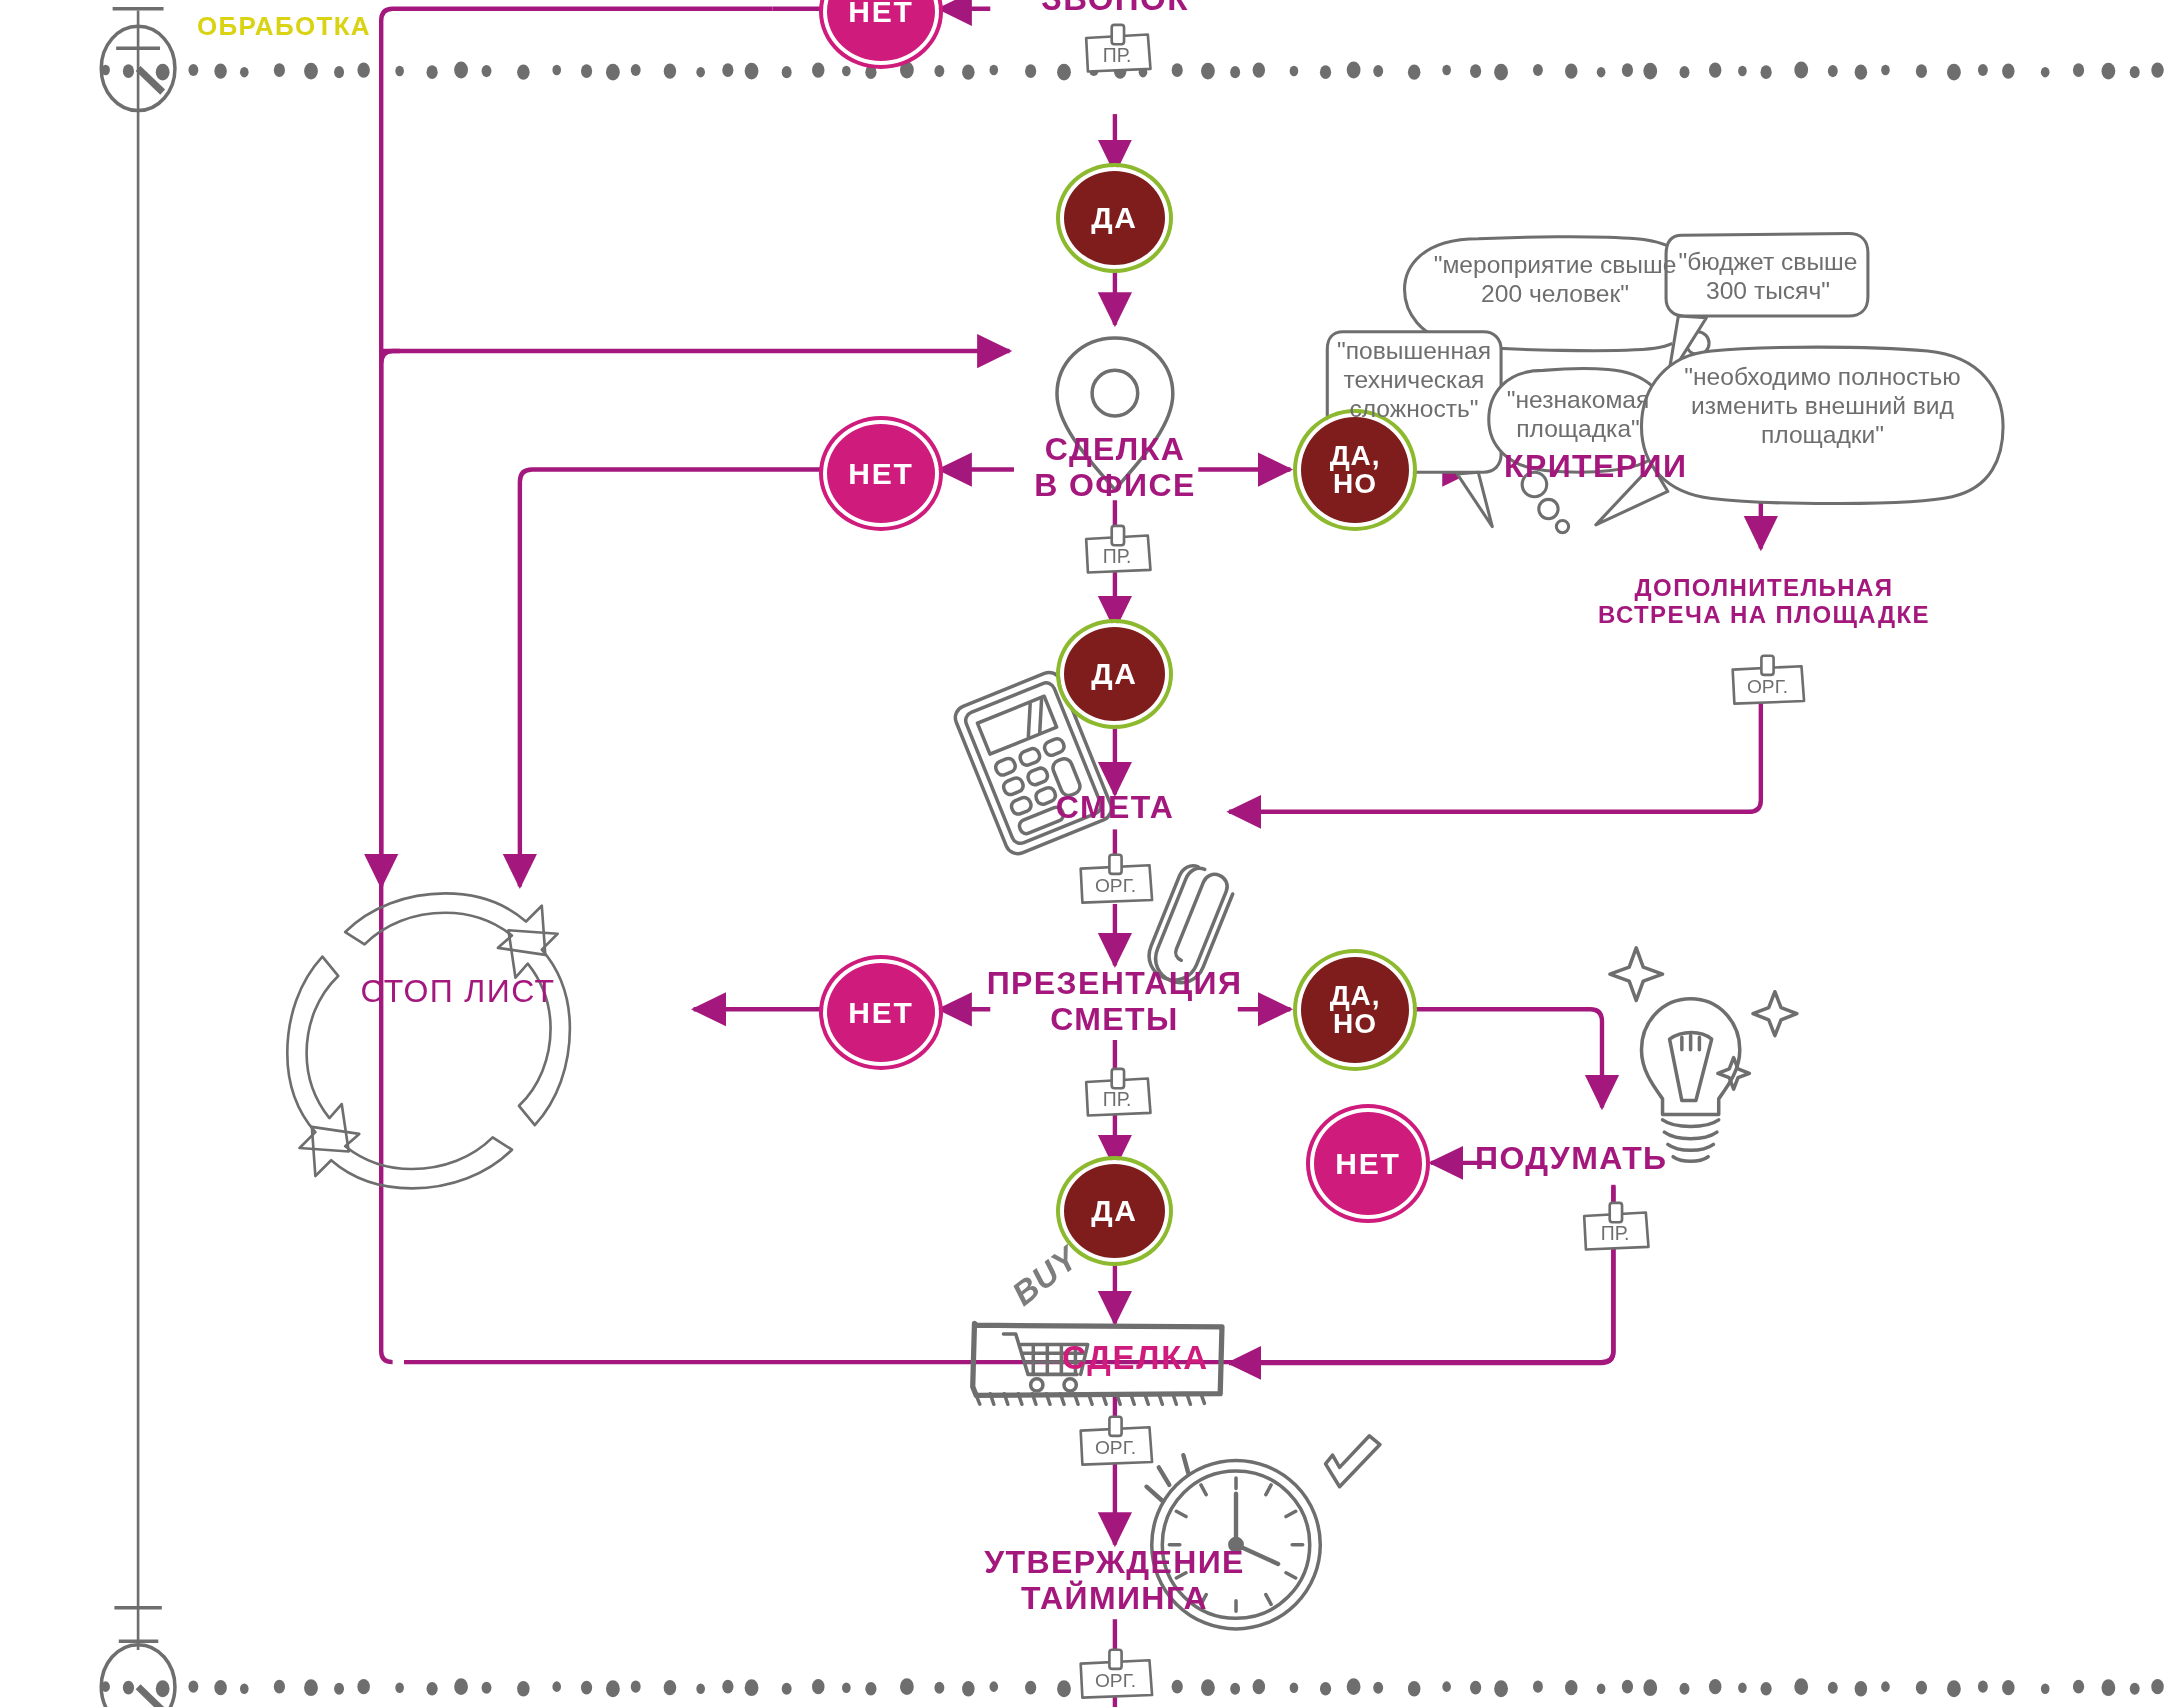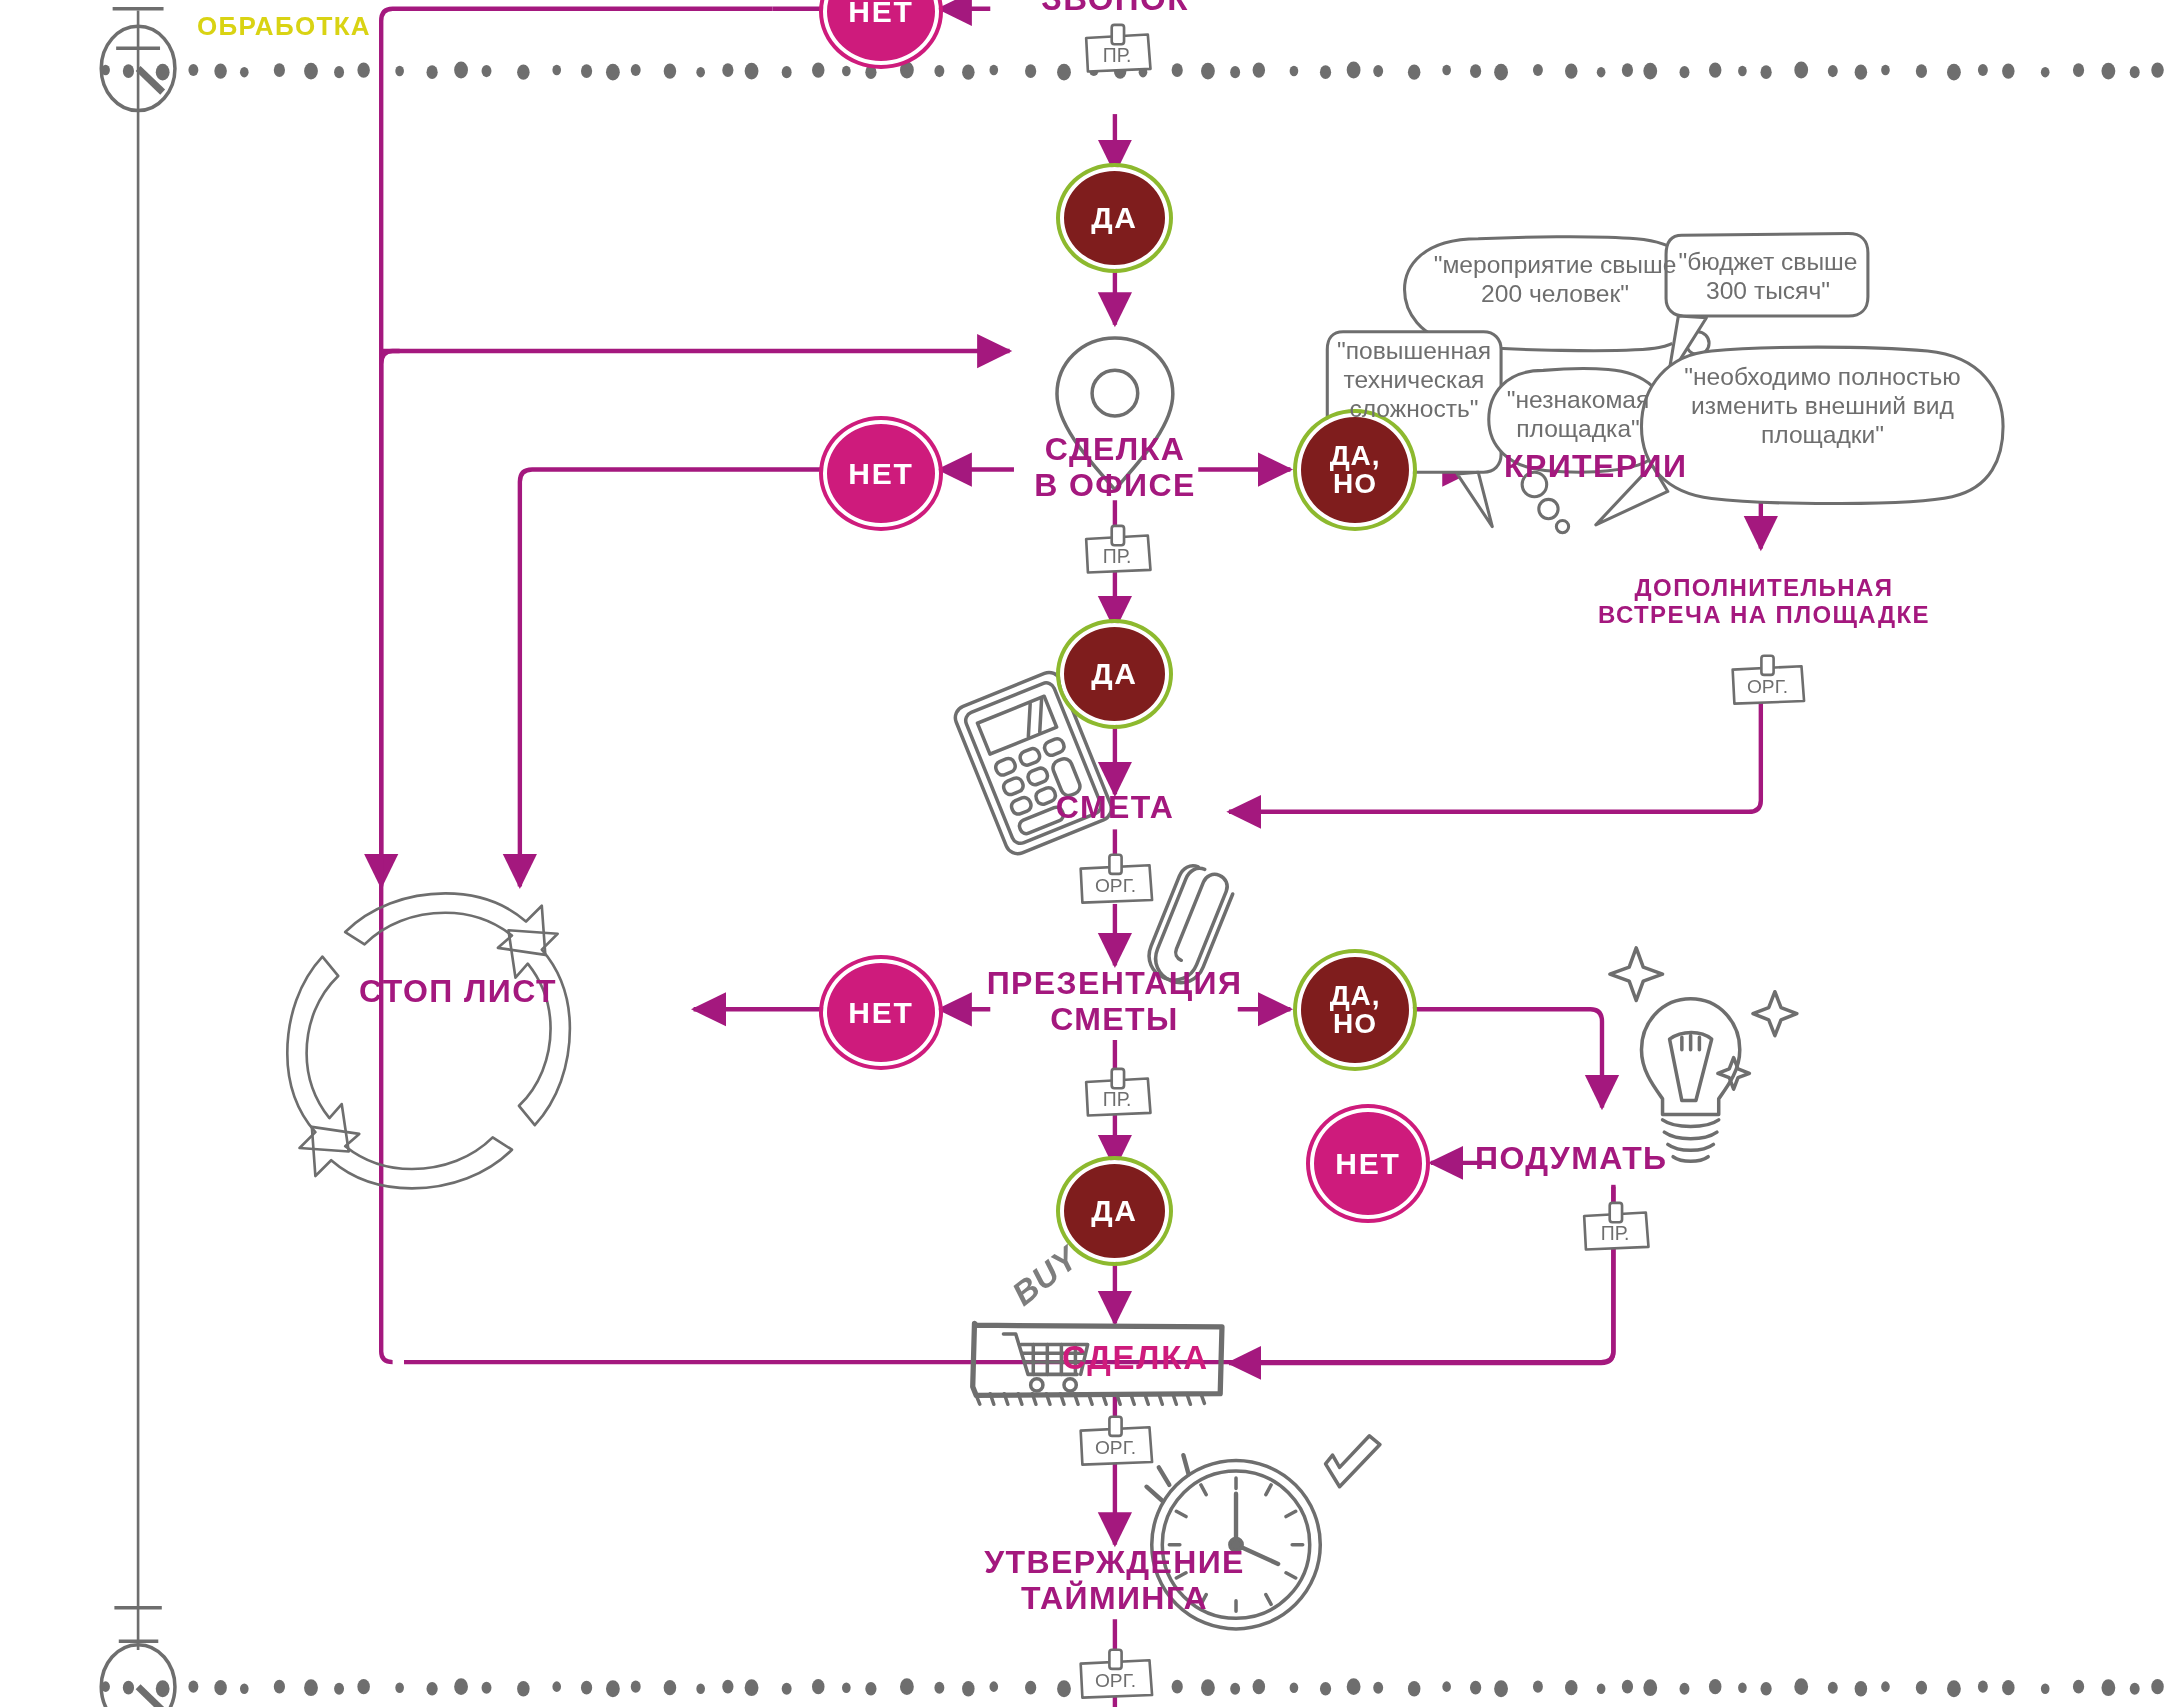--- a/index.html
+++ b/index.html
@@ -22,21 +22,21 @@
   .stage-proc{color:#D9D313;}
   .stage-prep{color:#7FB43A;}
 
   .tag{position:absolute;}
   .bubble{position:absolute;color:#6E6E6E;text-align:center;line-height:1.17;
           font-family:"Liberation Sans",sans-serif;}
   .deal-text{color:#CE1B7C;font-weight:bold;letter-spacing:1.8px;}
 
   .buy-text{position:absolute;color:#7D7D7D;font-weight:bold;font-style:italic;
             transform:rotate(-38deg);letter-spacing:0.9px;}
-  .stoplist-text{position:absolute;color:#A4187E;font-weight:bold;letter-spacing:1.4px;}
+  .stoplist-text{position:absolute;color:#A4187E;font-weight:normal;letter-spacing:1.4px;}
 </style>
 </head>
 <body>
 
 <div id="stage">
 
   <svg id="svg-layer" viewBox="0 0 2473 1945">
     <defs>
       <marker id="ah" markerWidth="9" markerHeight="9" refX="7.4" refY="4.5" orient="auto" markerUnits="strokeWidth">
         <path d="M0,0.6 L8,4.5 L0,8.4 Z" fill="#A4187E"></path>

